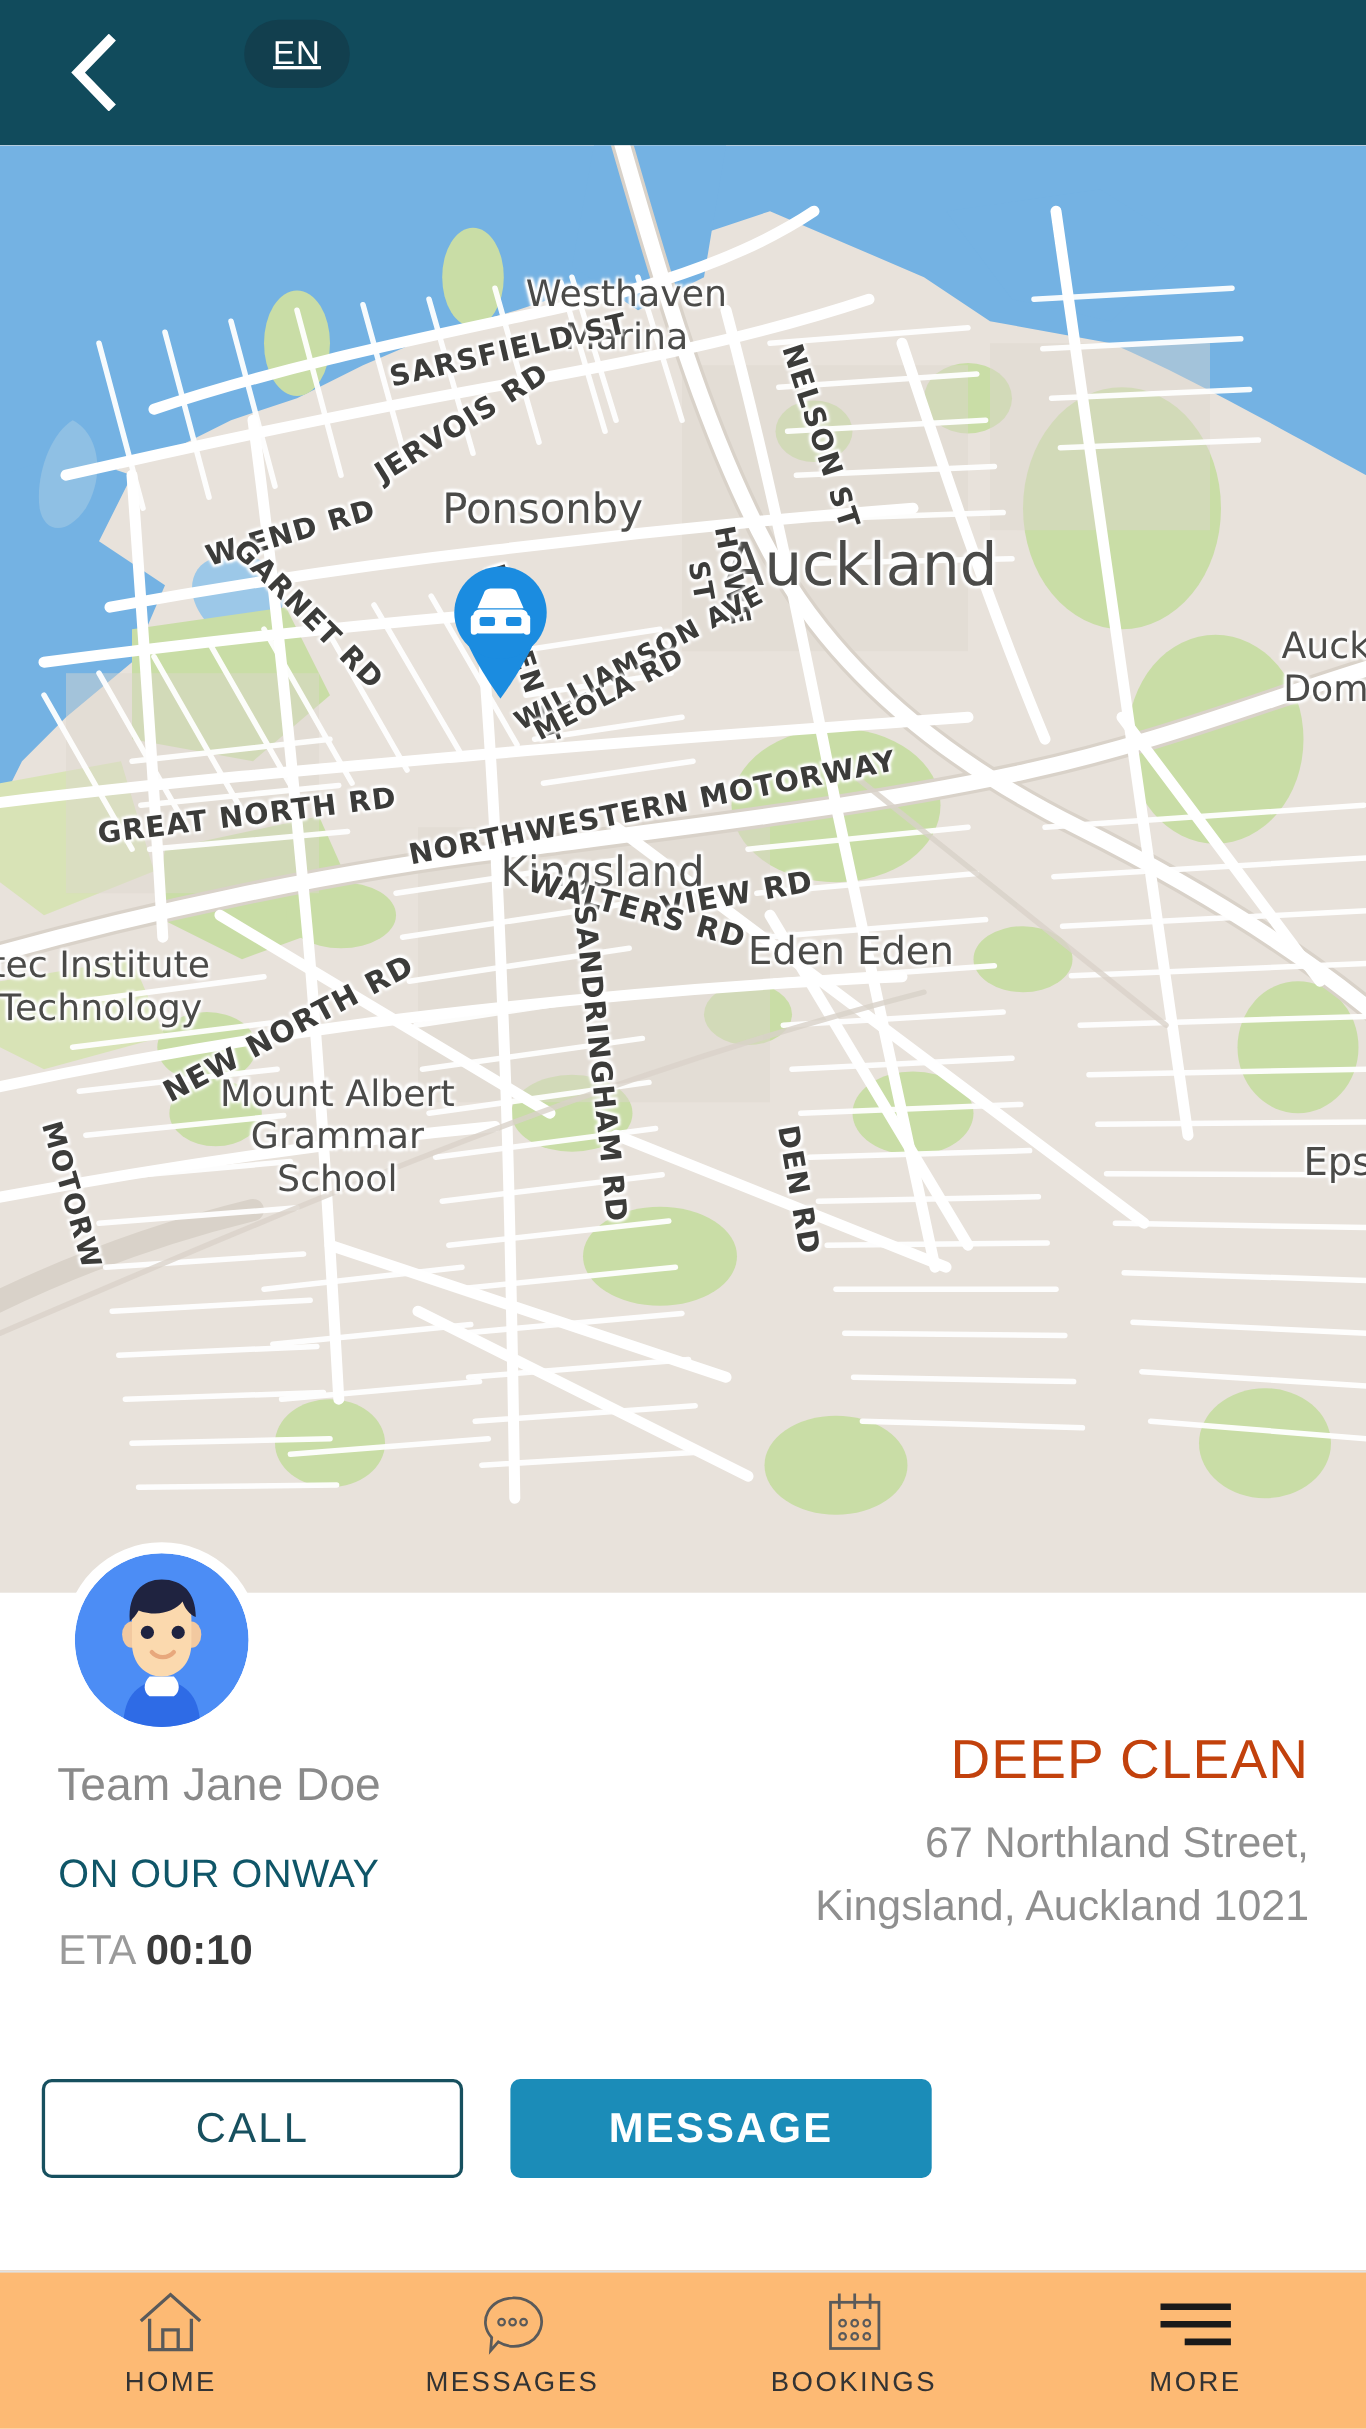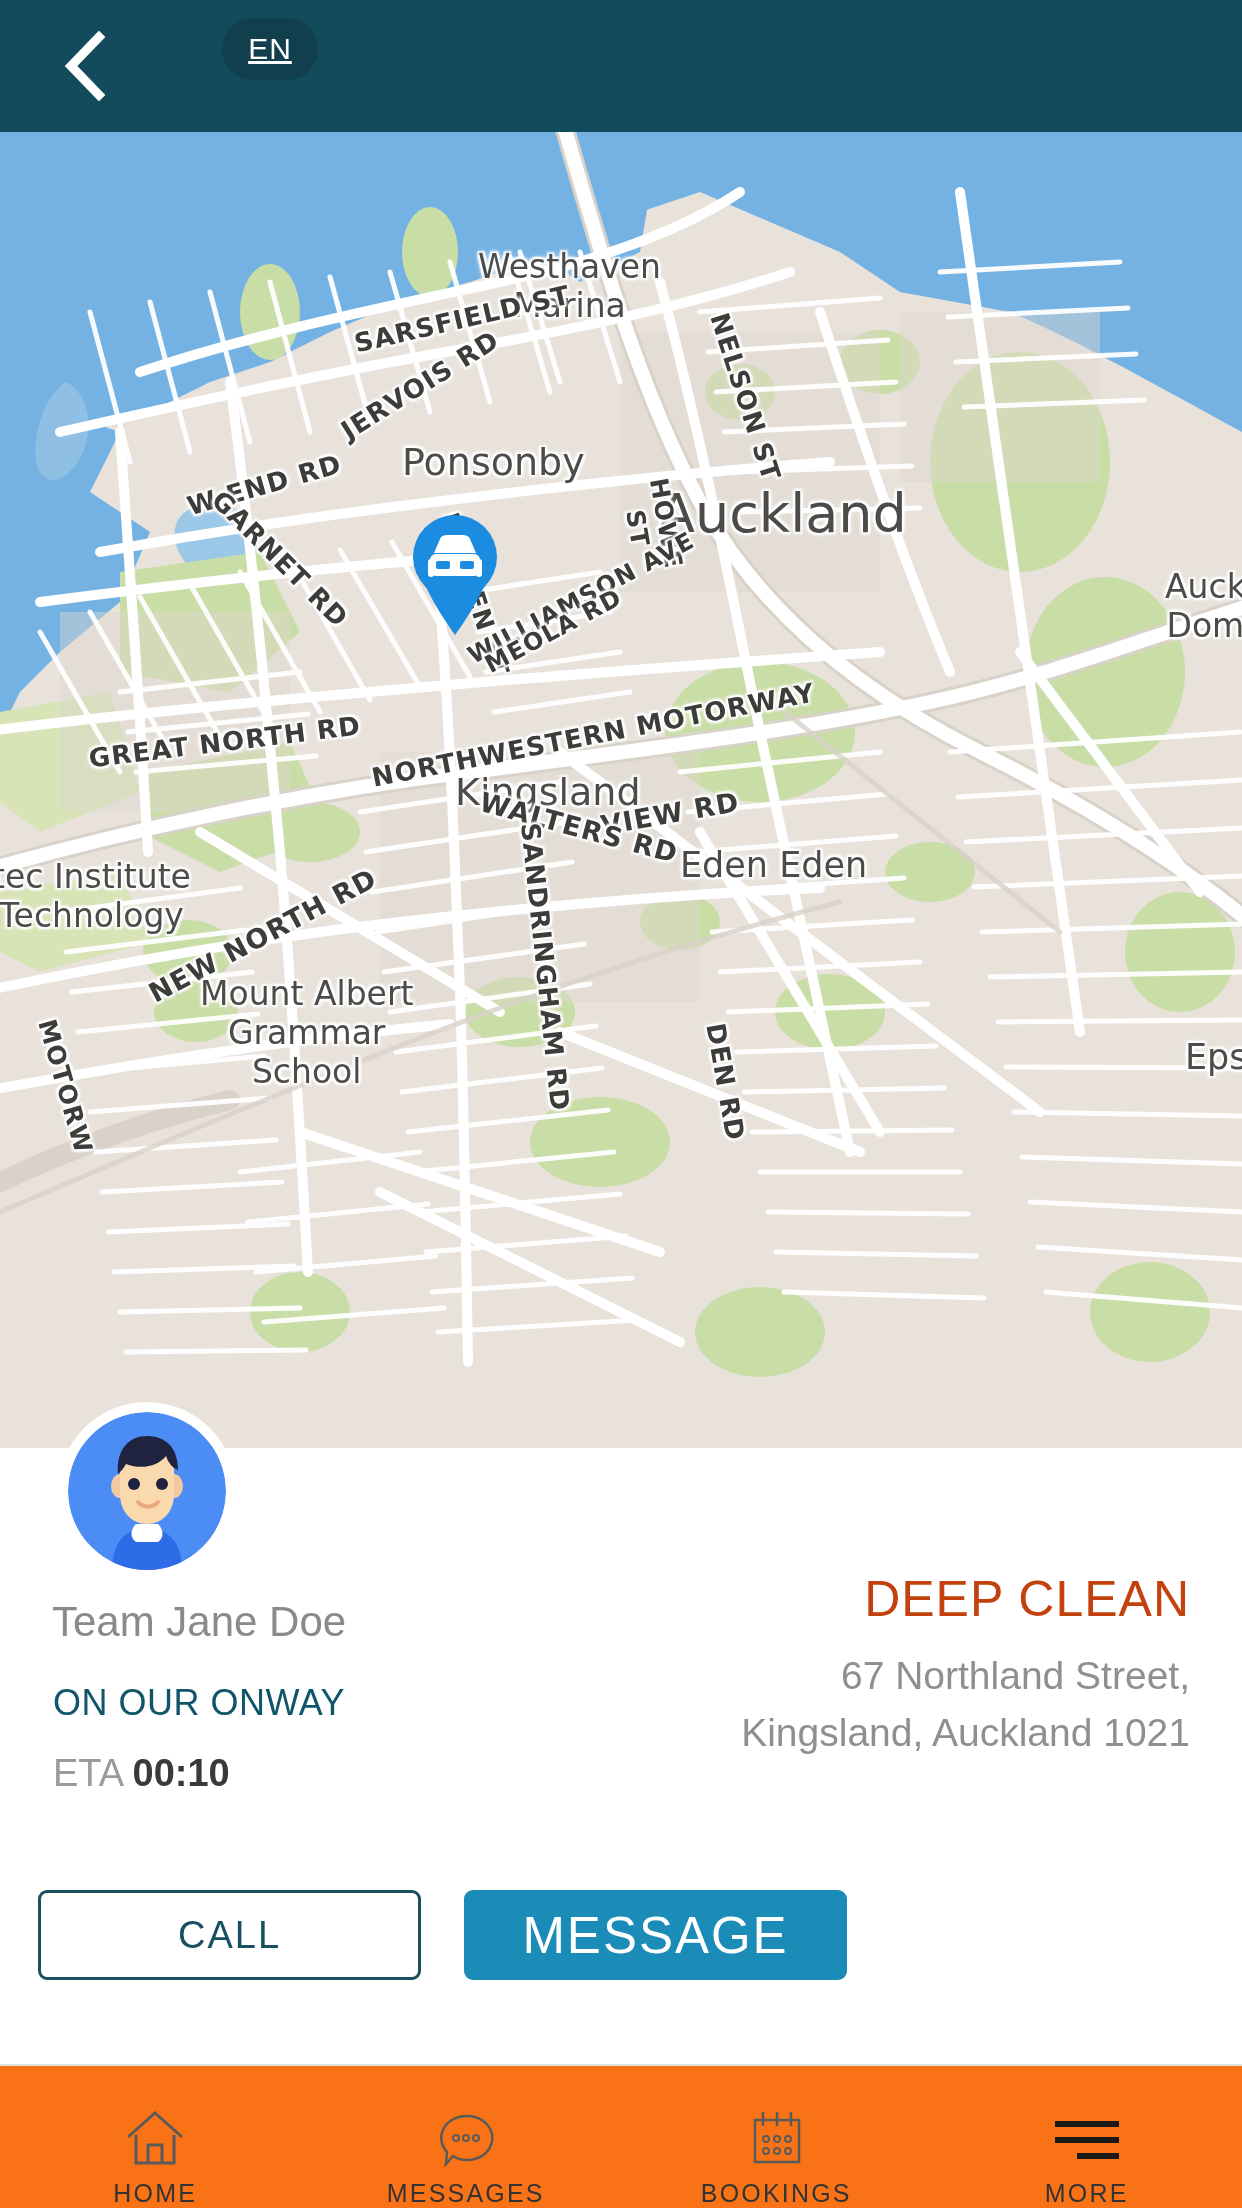--- a/index.html
+++ b/index.html
@@ -116,30 +116,29 @@
   }
   #btn-message {
     position:absolute; left:464px; top:1890px;
     width:383px; height:90px;
     border-radius:9px;
     background:#1B8CB8;
     display:flex; align-items:center; justify-content:center;
     cursor:pointer;
   }
   #btn-message span {
-    color:#ffffff; font-size:51px; letter-spacing:2px;
+    color:#ffffff; font-size:38px; letter-spacing:2px;font-weight:bold;
   }
 
   
   #bottom-nav {
     position:absolute; left:0; top:2064px; width:1242px; height:144px;
-    background:#f97316;
+    background:#fdba74;
     border-top:2px solid #E2E2E2;
     display:flex;
-    align-items:flex-end;
   }
   .nav-item {
     flex:1;
     display:flex; flex-direction:column;
     align-items:center; justify-content:flex-start;
     padding-top:14px;
     cursor:pointer;
   }
   .nav-icon { height:62px; display:flex; align-items:center; justify-content:center; }
   .nav-label {

